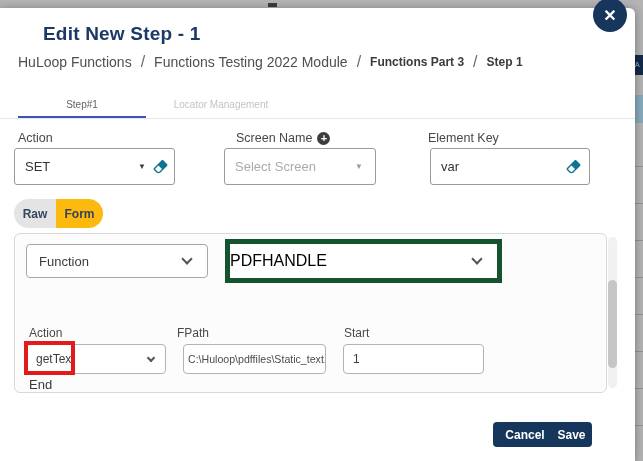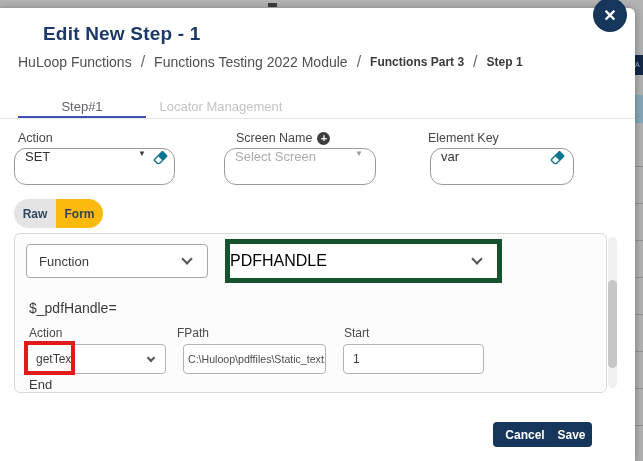--- a/index.html
+++ b/index.html
@@ -29,35 +29,35 @@
     font-size: 16px; font-weight: bold; cursor: pointer; z-index: 10; }
 
   .title { left: 18px; top: 15px; font-size: 19px; font-weight: bold; color: #1b3866;
     letter-spacing: .2px; margin-left: 25px; }
 
   .breadcrumb { left: 18px; top: 45px; display: flex; align-items: center; white-space: nowrap; }
   .crumb { font-size: 14px; color: #4f4f4f; }
   .crumb.strong { font-size: 12px; font-weight: bold; color: #3a3a3a; }
   .crumb-sep { font-size: 16px; color: #6b6b6b; margin: 0 9px; font-weight: 300; }
 
-  .tab { top: 91px; font-size: 13px; text-align: center; cursor: pointer; }
+  .tab { top: 91px; font-size: 10px; text-align: center; cursor: pointer; }
   .tab-active { left: 18px; width: 128px; color: #5f6368; }
   .tab-inactive { left: 158px; width: 126px; color: #c3c3c3; }
   .tab-underline { left: 18px; top: 108px; width: 128px; height: 2px; background: #3e51b5; }
   .tab-divider { left: 0; top: 110px; width: 635px; height: 1px; background: #e7e7e7; }
 
   .field-label { top: 123px; font-size: 12.5px; color: #474747; display: flex; align-items: center; gap: 5px; }
   .plus-circle { width: 13px; height: 13px; border-radius: 50%; background: #3d3d3d; color: #fff;
     font-size: 11px; line-height: 12px; text-align: center; display: inline-block; font-weight: bold; }
 
   .field { top: 140px; height: 37px; background: #fff; border: 1px solid #9a9a9a;
-    border-radius: 12px; display: flex; align-items: flex-start; }
+    border-radius: 3px; display: flex; align-items: center; }
   .f-action { left: 14px; width: 161px; }
   .f-screen { left: 224px; width: 152px; }
-  .f-elemkey { left: 430px; width: 144px; }
+  .f-elemkey { left: 430px; width: 160px; }
   .field .val { font-size: 13px; color: #333; padding-left: 10px; }
   .field .ph { font-size: 13px; color: #ababab; padding-left: 10px; }
   .caret { font-size: 8px; color: #3c3c3c; margin-left: auto; }
   .caret.gray { color: #9a9a9a; margin-right: 12px; }
   .eraser { width: 17px; height: 17px; margin: 0 5px 0 6px; flex: 0 0 auto; }
   .eraser.end { margin-left: auto; margin-right: 7px; }
 
   .toggle { left: 14px; top: 191px; height: 29px; display: flex; cursor: pointer; }
   .tg-raw { width: 42px; background: #e4e4e4; border-radius: 15px 0 0 15px; color: #33475f;
     font-size: 12px; font-weight: bold; display: flex; align-items: center; justify-content: center; }
@@ -174,21 +174,20 @@
     <div class="abs sel sel-function">
       <span class="stxt">Function</span>
       <span class="chev"></span>
     </div>
 
     <div class="abs redbox-pdf">
       <span class="stxt">PDFHANDLE</span>
       <span class="chev"></span>
     </div>
 
-    <div class="abs assign">$_pdfHandle=</div>
 
     <div class="abs sub-label sl-action">Action</div>
     <div class="abs sub-label sl-fpath">FPath</div>
     <div class="abs sub-label sl-start">Start</div>
 
     <div class="abs subfield sf-action">
       <span class="stxt">getText</span>
       <span class="chev sm"></span>
     </div>
     <div class="abs redbox-gettext"></div>

